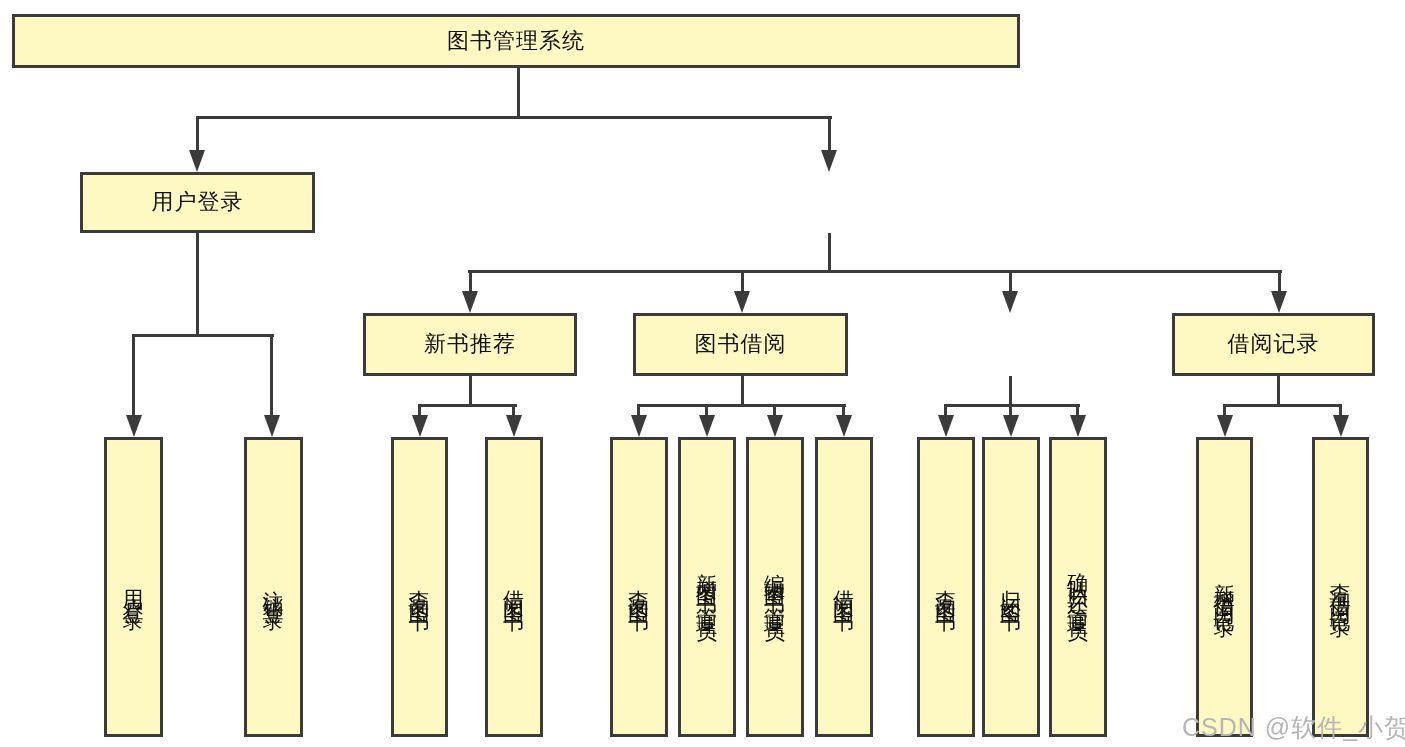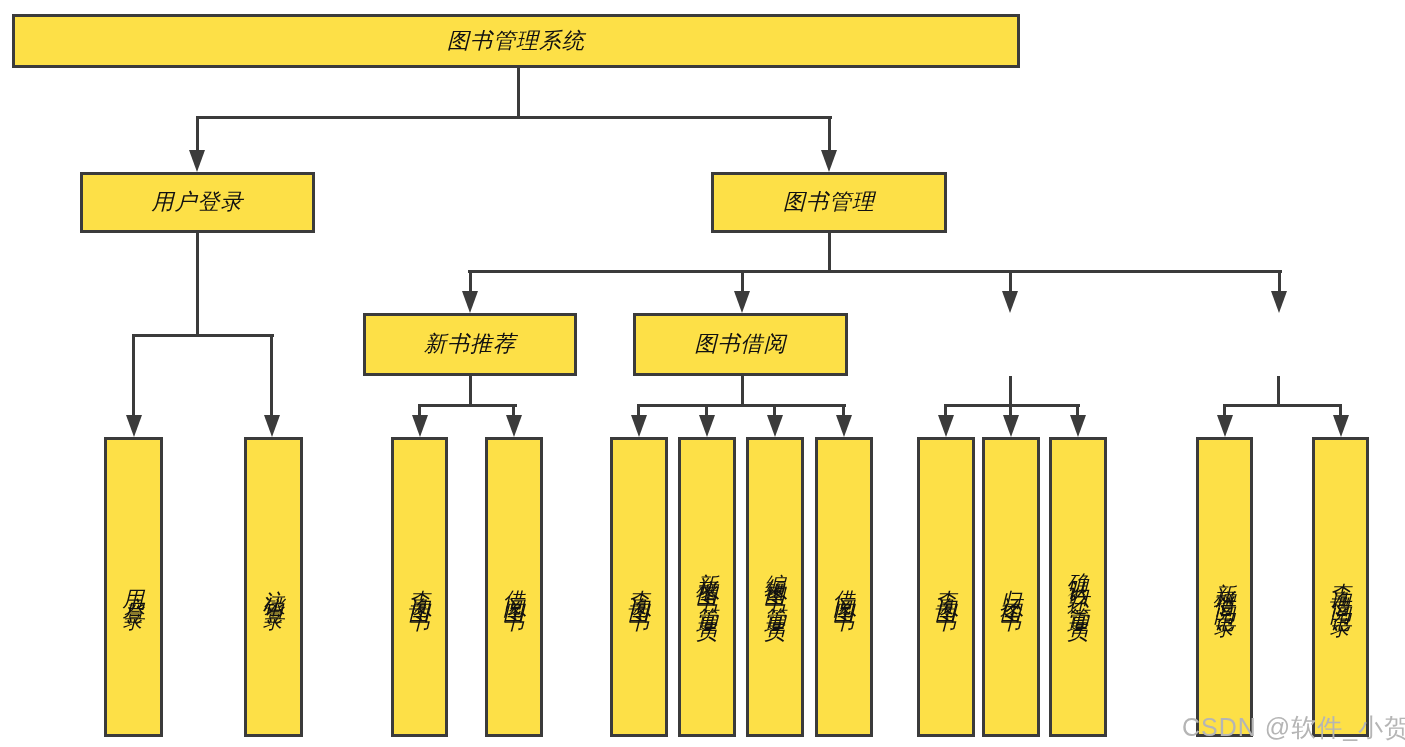--- a/index.html
+++ b/index.html
@@ -3,22 +3,22 @@
 <meta charset="utf-8">
 <style>
   html,body{margin:0;padding:0;background:#ffffff;}
   .canvas{
     position:relative;width:1405px;height:747px;overflow:hidden;
     background:var(--background,#fff);color:var(--text,#111);
     font-family:"Liberation Sans","DejaVu Sans",sans-serif;
   }
   .box{
     position:absolute;box-sizing:border-box;border:3px solid var(--border,#3b3b3b);
-    background:#fde047;display:flex;align-items:center;justify-content:center;
-    font-size:22px;letter-spacing:1px;text-align:center;line-height:1.2;font-style:italic;
+    background:#fef9c3;display:flex;align-items:center;justify-content:center;
+    font-size:22px;letter-spacing:1px;text-align:center;line-height:1.2;
   }
   .leaf{
     writing-mode:vertical-rl;text-orientation:mixed;
     font-size:21px;letter-spacing:7px;
   }
   .vline{position:absolute;width:3px;background:var(--line,#3b3b3b);}
   .hline{position:absolute;height:3px;background:var(--line,#3b3b3b);}
   .arrow{
     position:absolute;width:0;height:0;
     border-left:8px solid transparent;border-right:8px solid transparent;
@@ -30,24 +30,24 @@
   }
 </style>
 </head>
 <body>
 
 <div class="canvas">
 
   <div class="box" style="left:12px;top:14px;width:1008px;height:54px">图书管理系统</div>
 
   <div class="box" style="left:80px;top:172px;width:235px;height:61px">用户登录</div>
-  <div class="box" style="left:711px;top:172px;width:236px;height:61px">图书管理</div>
 
   <div class="box" style="left:633px;top:313px;width:215px;height:63px">图书借阅</div>
   <div class="box" style="left:363px;top:313px;width:214px;height:63px">新书推荐</div>
+  <div class="box" style="left:1172px;top:313px;width:203px;height:63px">借阅记录</div>
 
   <div class="box leaf" style="left:104px;top:437px;width:59px;height:300px">用户登录</div>
   <div class="box leaf" style="left:244px;top:437px;width:59px;height:300px">注销登录</div>
 
   <div class="box leaf" style="left:391px;top:437px;width:57px;height:300px">查询图书</div>
   <div class="box leaf" style="left:485px;top:437px;width:58px;height:300px">借阅图书</div>
 
   <div class="box leaf" style="left:610px;top:437px;width:58px;height:300px">查询图书</div>
   <div class="box leaf" style="left:678px;top:437px;width:58px;height:300px">新增图书（管理员）</div>
   <div class="box leaf" style="left:746px;top:437px;width:58px;height:300px">编辑图书（管理员）</div>

